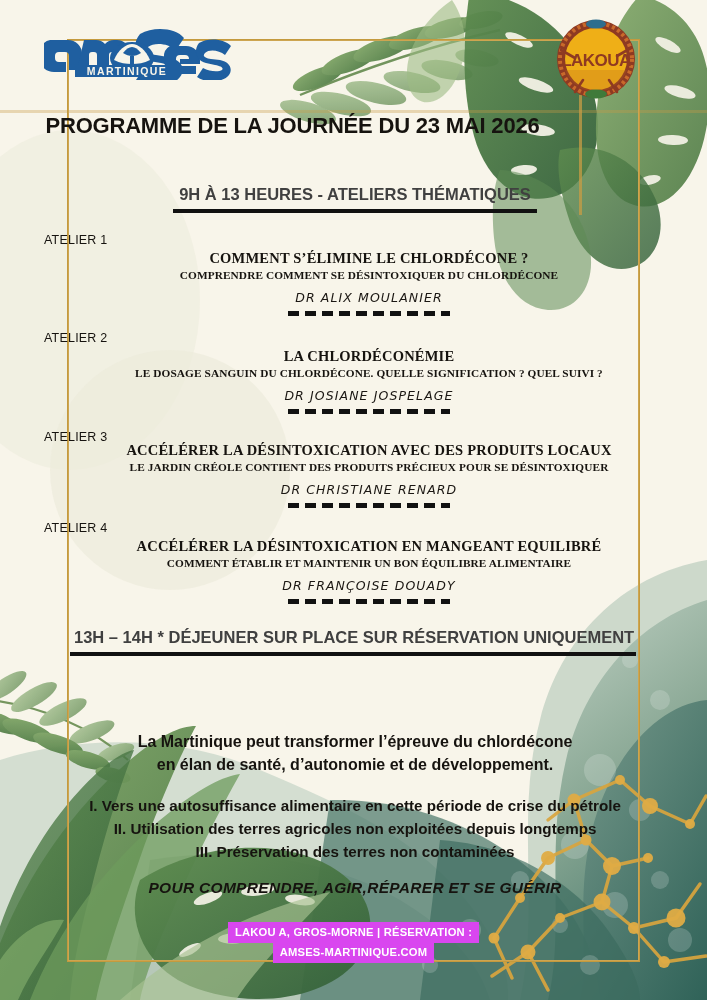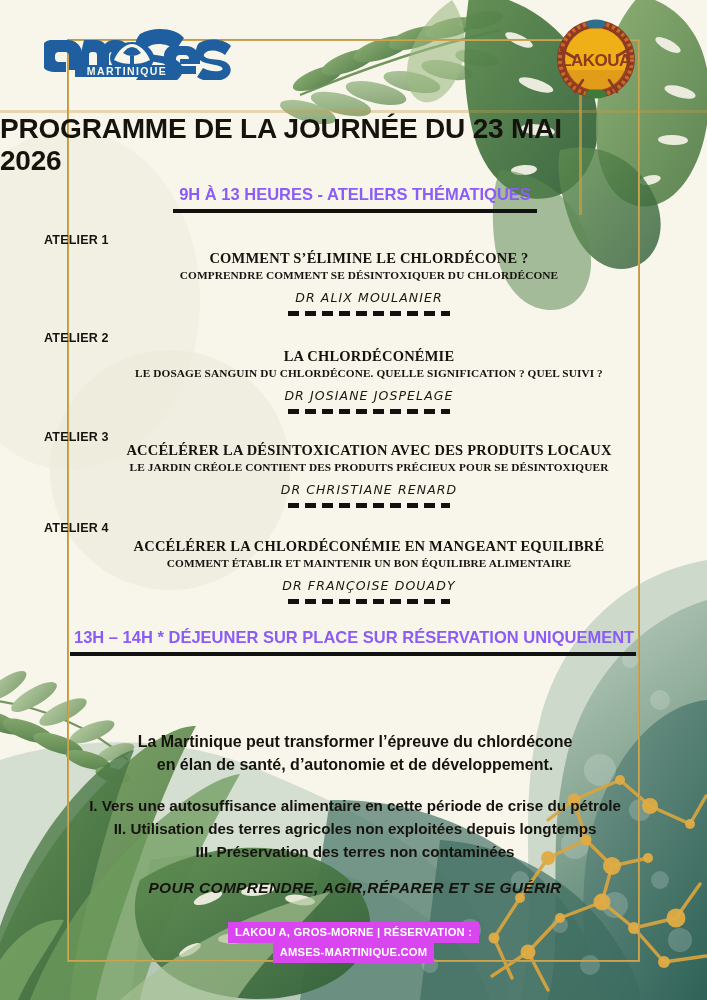--- a/index.html
+++ b/index.html
@@ -46,29 +46,30 @@
     width:188px; height:62px;text-align:right;
   }
   .logo-lakou{
     position:absolute; left:555px; top:18px;
     width:82px; height:82px;
   }
 
   
   .title{
     position:absolute; left:0; top:113px; width:585px;
-    font-size:28px; font-weight:bold; letter-spacing:-0.2px;
+    text-align:center;
+    font-size:22px; font-weight:bold; letter-spacing:-0.2px;
     color:#16130F;
   }
 
   
   .sec-head{
     position:absolute;
     text-align:center;
-    color:#8b5cf6;
+    color:#404040;
     font-weight:bold;
   }
   .sec-head .rule{
     display:block;
     height:4px; background:#111; margin:5px auto 0;
   }
 
   #head-ateliers{ left:70px; top:185px; width:570px; font-size:16.5px; }
   #head-ateliers .rule{ width:364px; }
 
@@ -76,21 +77,21 @@
   #head-dejeuner .rule{ width:566px; margin-left:0; }
   #head-dejeuner .line{ display:block; text-align:left; padding-left:4px; white-space:nowrap;}
 
   #head-debat{ left:70px; top:684px; width:570px; font-size:16.5px; }
   #head-debat .rule{ width:236px; }
 
   
   .workshop{ position:absolute; left:0; width:707px; }
   .ws-label{
     position:absolute; left:44px; top:0;
-    font-size:12.5px; font-weight:bold; color:#16130F;
+    font-size:12.5px; font-weight:normal; color:#16130F;
     letter-spacing:0.2px;
   }
   .ws-body{ text-align:center; width:707px; padding-left:31px; }
   .ws-title{
     font-family:"Liberation Serif", serif;
     font-weight:bold; font-size:14.5px; color:#16130F;
     letter-spacing:.2px;
   }
   .ws-sub{
     font-family:"Liberation Serif", serif;
@@ -405,21 +406,21 @@
         <div class="ws-title">ACCÉLÉRER LA DÉSINTOXICATION AVEC DES PRODUITS LOCAUX</div>
         <div class="ws-sub">LE JARDIN CRÉOLE CONTIENT DES PRODUITS PRÉCIEUX POUR SE DÉSINTOXIQUER</div>
         <div class="ws-speaker">DR CHRISTIANE RENARD</div>
         <div class="dashes"></div>
       </div>
     </div>
 
     <div class="workshop" id="ws4">
       <div class="ws-label">ATELIER 4</div>
       <div class="ws-body">
-        <div class="ws-title">ACCÉLÉRER LA CHLORDÉCONÉMIE EN MANGEANT EQUILIBRÉ</div>
+        <div class="ws-title">ACCÉLÉRER LA DÉSINTOXICATION EN MANGEANT EQUILIBRÉ</div>
         <div class="ws-sub">COMMENT ÉTABLIR ET MAINTENIR UN BON ÉQUILIBRE ALIMENTAIRE</div>
         <div class="ws-speaker">DR FRANÇOISE DOUADY</div>
         <div class="dashes"></div>
       </div>
     </div>
 
     <div class="sec-head" id="head-dejeuner">
       <span class="line">13H – 14H  *   DÉJEUNER SUR PLACE SUR RÉSERVATION UNIQUEMENT</span>
       <span class="rule"></span>
     </div>

